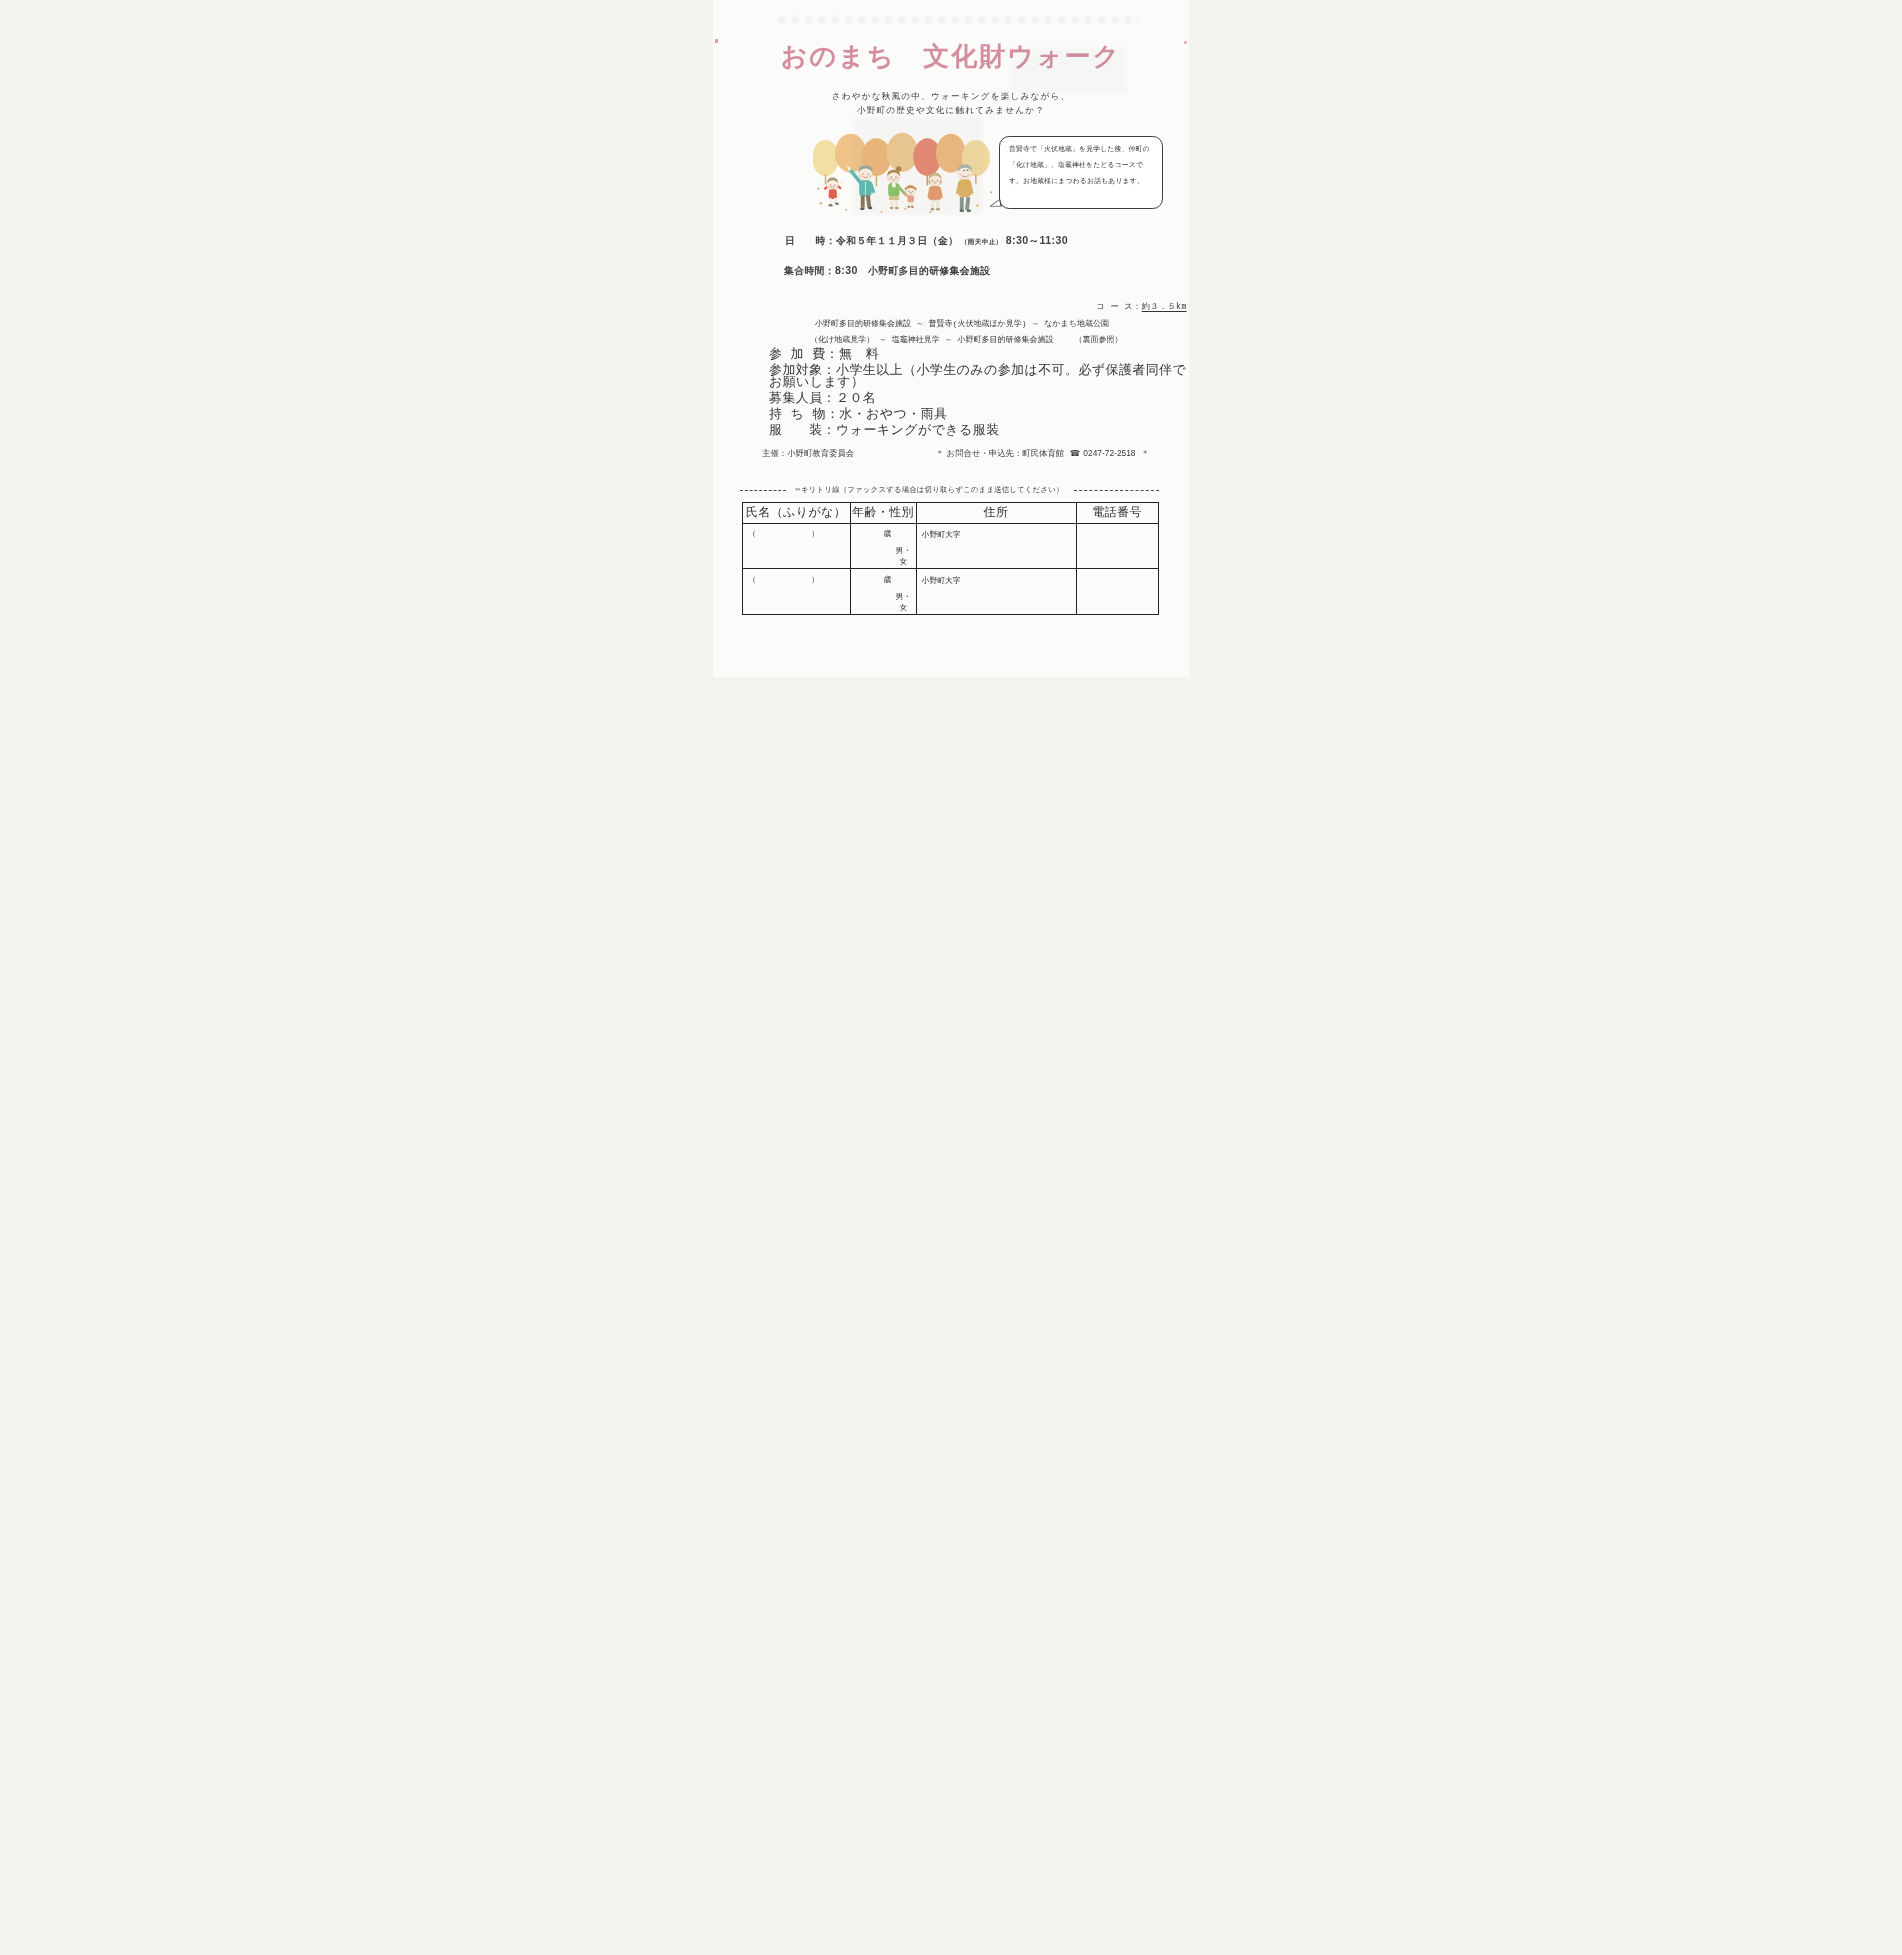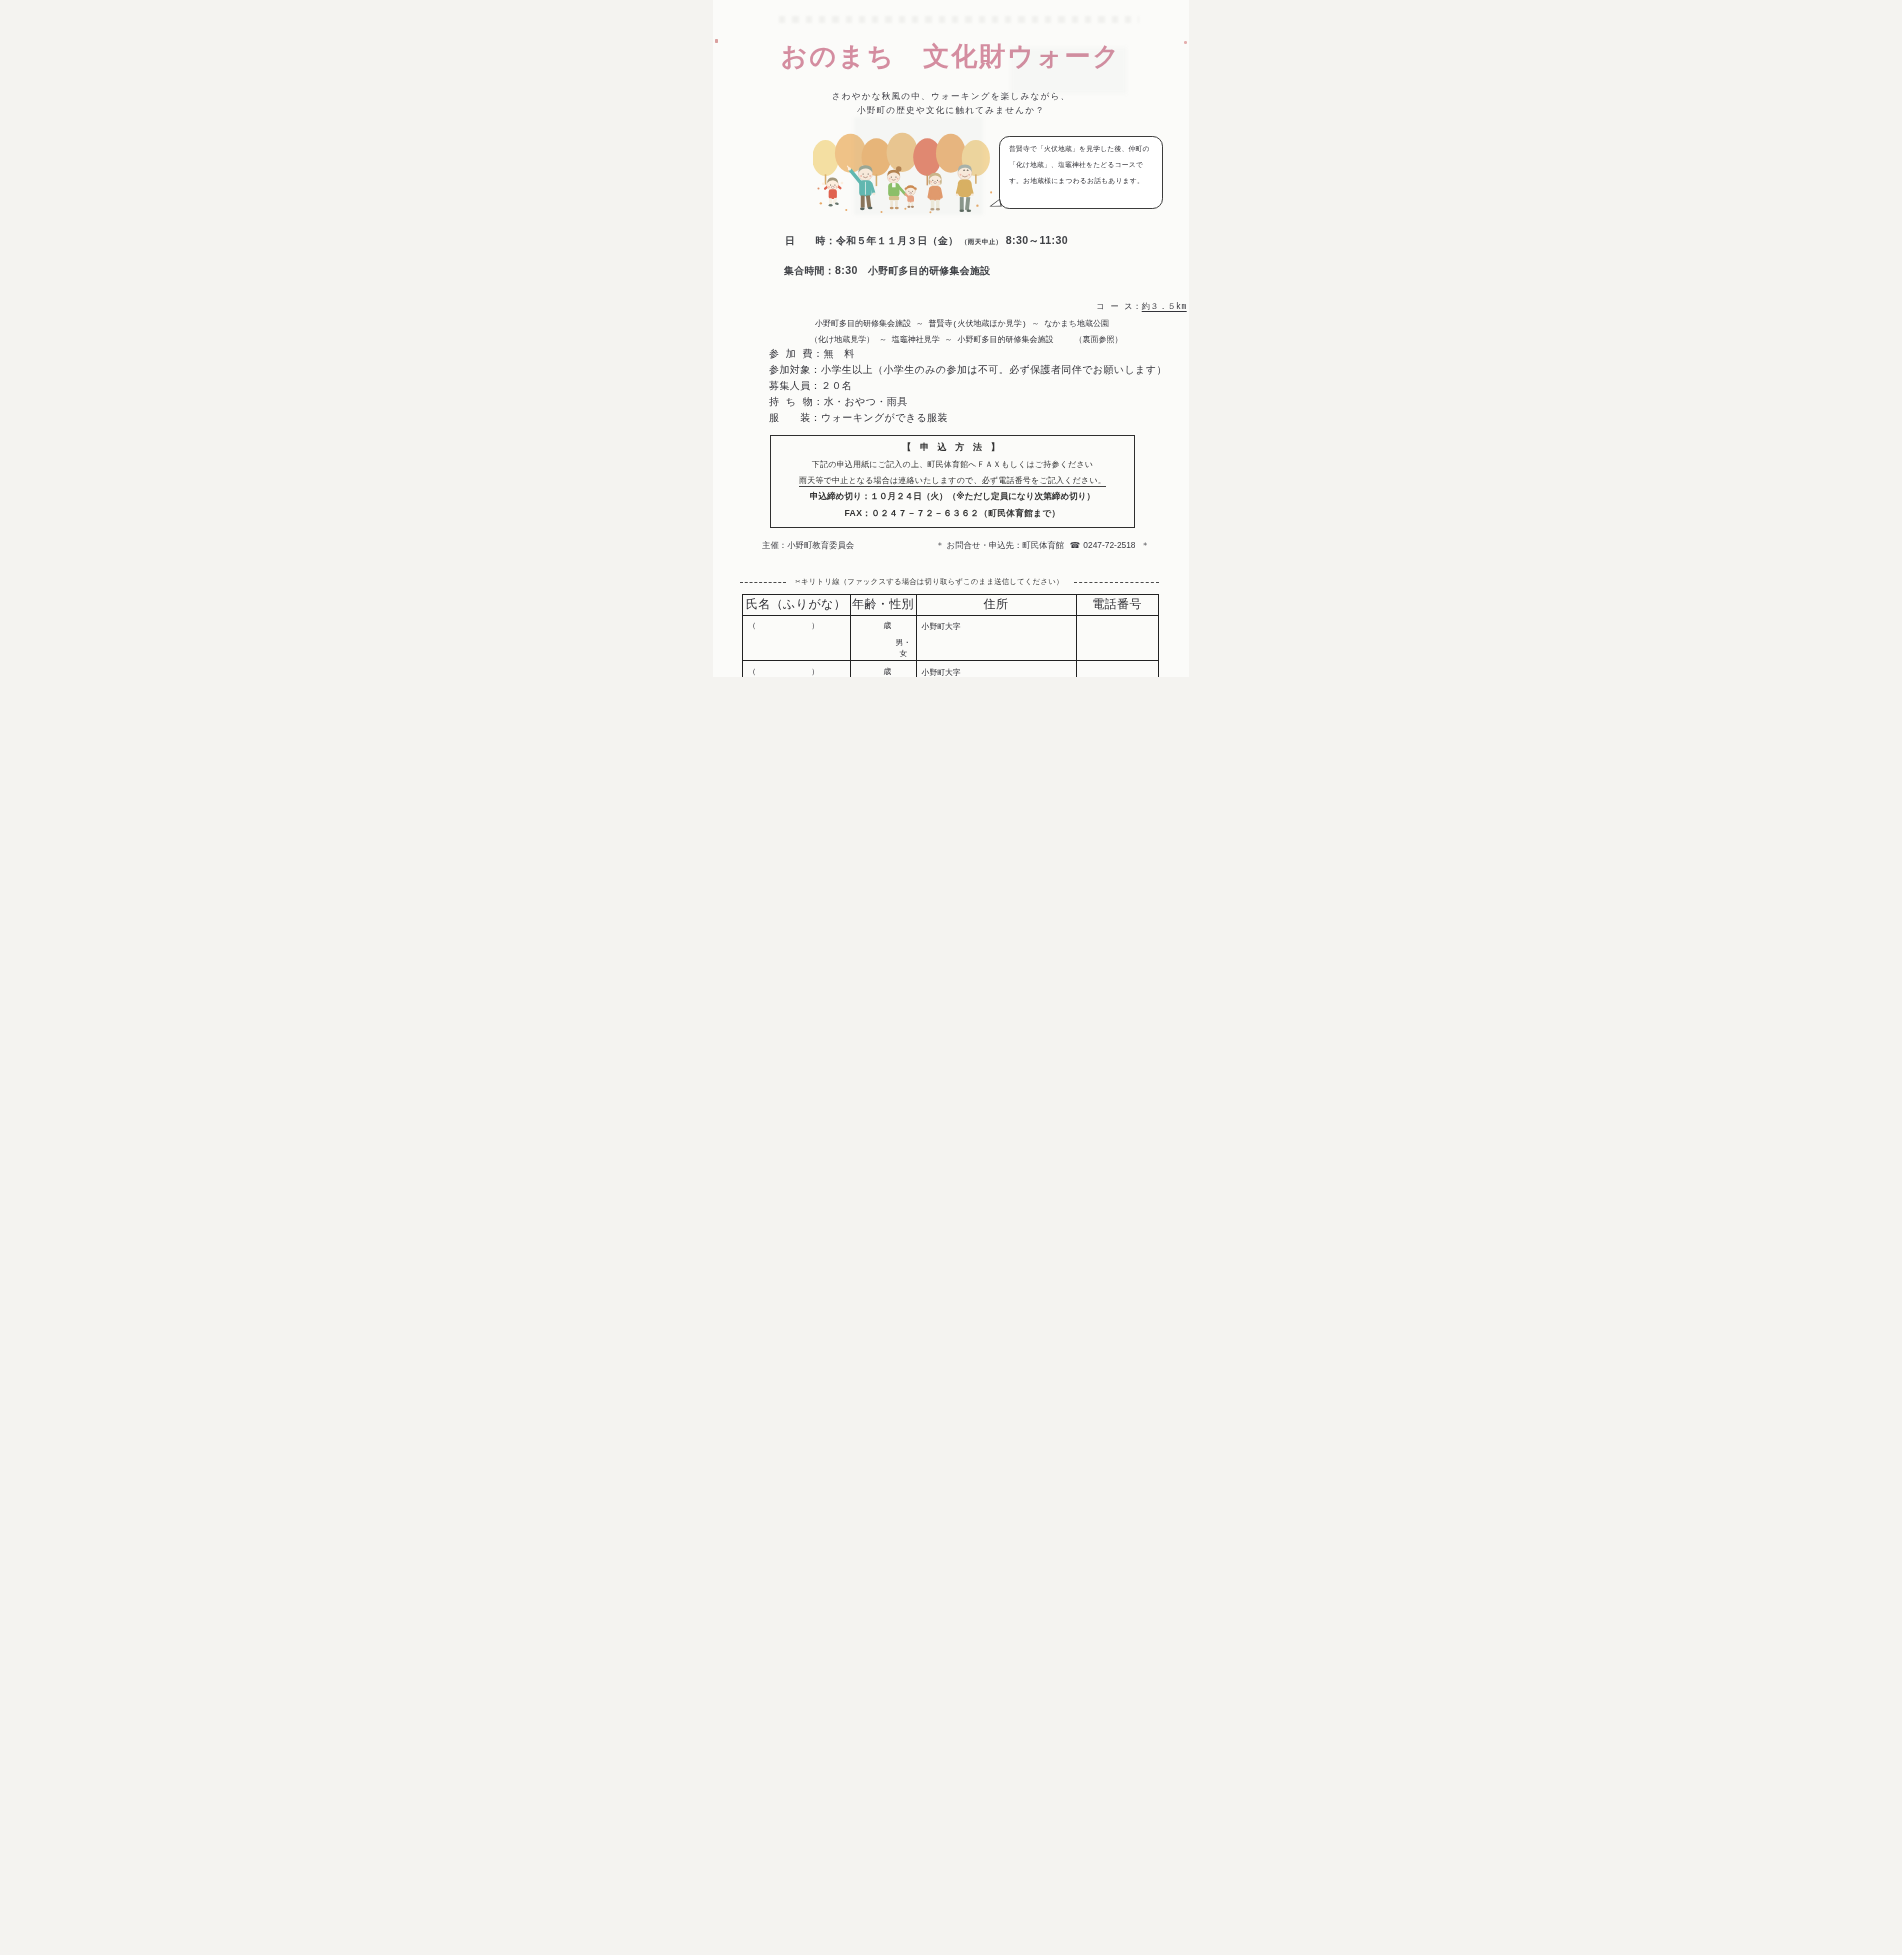--- a/index.html
+++ b/index.html
@@ -49,21 +49,21 @@
   .schedule1 .time, .schedule2 .time{font-size:10.6px; letter-spacing:0.4px;}
   .schedule2{margin-top:16.4px; padding-left:71px; font-size:9.8px; font-weight:bold; color:#3f4146; letter-spacing:0.4px;}
   .schedule2 .place{margin-left:10.2px;}
 
   .course-label{margin-top:23px; padding-left:56px; font-size:8.2px; letter-spacing:0.4px; color:#33333a;text-align:right;}
   .course-label .distance{text-decoration:underline; text-underline-offset:2px; padding-right:2.3px;}
   .course1{margin-top:5.5px; padding-left:102px; font-size:8px; color:#33333a;}
   .course2{margin-top:4.7px; padding-left:97px; font-size:8px; color:#33333a;}
   .course2 .backnote{margin-left:21px;}
 
-  .info-line{padding-left:56px; font-size:10px; line-height:11.3px; margin-top:4.7px; letter-spacing:0.4px; color:#33333a;}
+  .info-line{padding-left:56px; font-size:13px; line-height:11.3px; margin-top:4.7px; letter-spacing:0.4px; color:#33333a;}
 
   .apply-box{
     margin-top:10.2px; margin-left:57px; width:365px; box-sizing:border-box;
     border:1px solid #2f2f2f; background:transparent;
     text-align:center; padding:5.5px 3.9px 7px;
   }
   .apply-heading{font-size:9px; font-weight:bold; letter-spacing:3.1px; color:#333;}
   .apply-line1{margin-top:5.1px; font-size:8px; color:#333; letter-spacing:0.2px;}
   .apply-line2{margin-top:4.7px; font-size:8px; color:#333; letter-spacing:0.2px;}
   .apply-line2 span{border-bottom:0.6px solid #444; padding-bottom:1.2px;}
@@ -273,29 +273,20 @@
   <div class="info-line serif">
     <span>募集人員：</span><span>２０名</span>
   </div>
   <div class="info-line serif">
     <span>持 ち 物：</span><span>水・おやつ・雨具</span>
   </div>
   <div class="info-line serif">
     <span>服　　装：</span><span>ウォーキングができる服装</span>
   </div>
 
-  <div class="apply-box sans">
-    <div class="apply-heading">【 申 込 方 法 】</div>
-    <div class="apply-line1">下記の申込用紙にご記入の上、町民体育館へＦＡＸもしくはご持参ください</div>
-    <div class="apply-line2">
-      <span>雨天等で中止となる場合は連絡いたしますので、必ず電話番号をご記入ください。</span>
-    </div>
-    <div class="apply-deadline">申込締め切り：１０月２４日（火）（※ただし定員になり次第締め切り）</div>
-    <div class="apply-fax">FAX：０２４７－７２－６３６２（町民体育館まで）</div>
-  </div>
 
   <div class="organizer sans">
     <span class="left">主催：小野町教育委員会</span>
     <span class="right">
       <span>＊ お問合せ・申込先：町民体育館</span>
       <span>☎</span><span>0247-72-2518</span>
       <span>＊</span>
     </span>
   </div>
 

